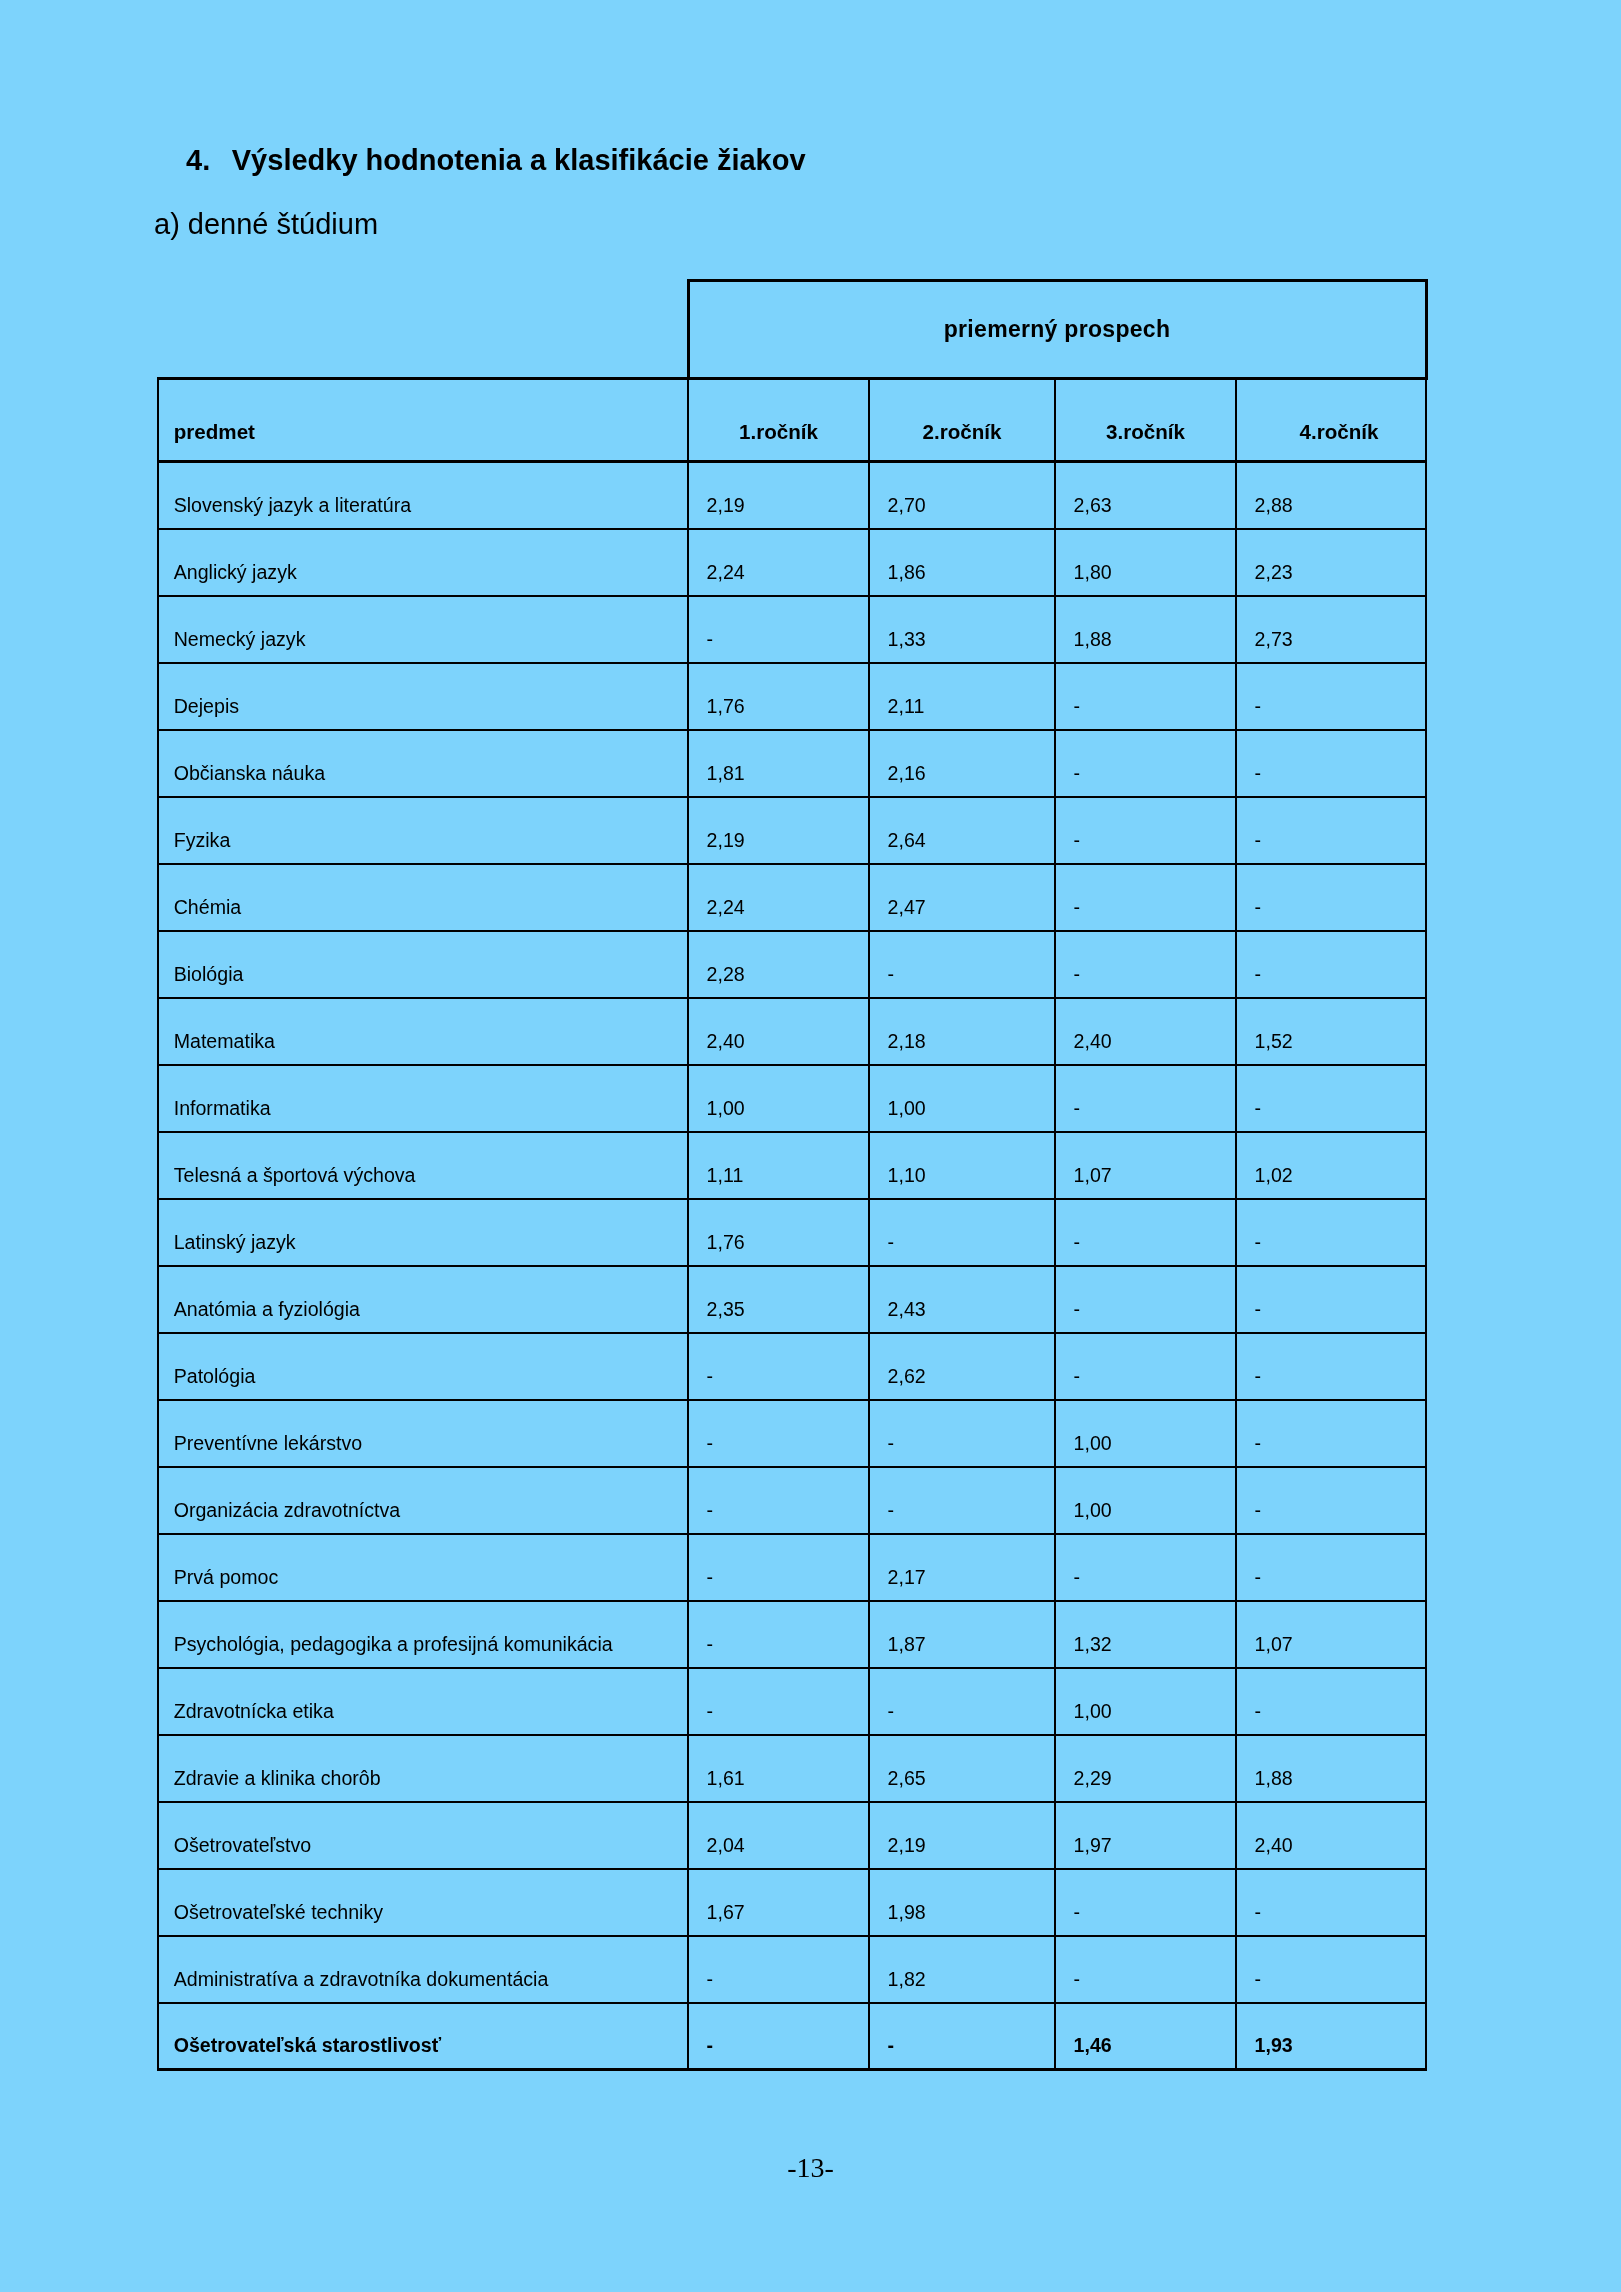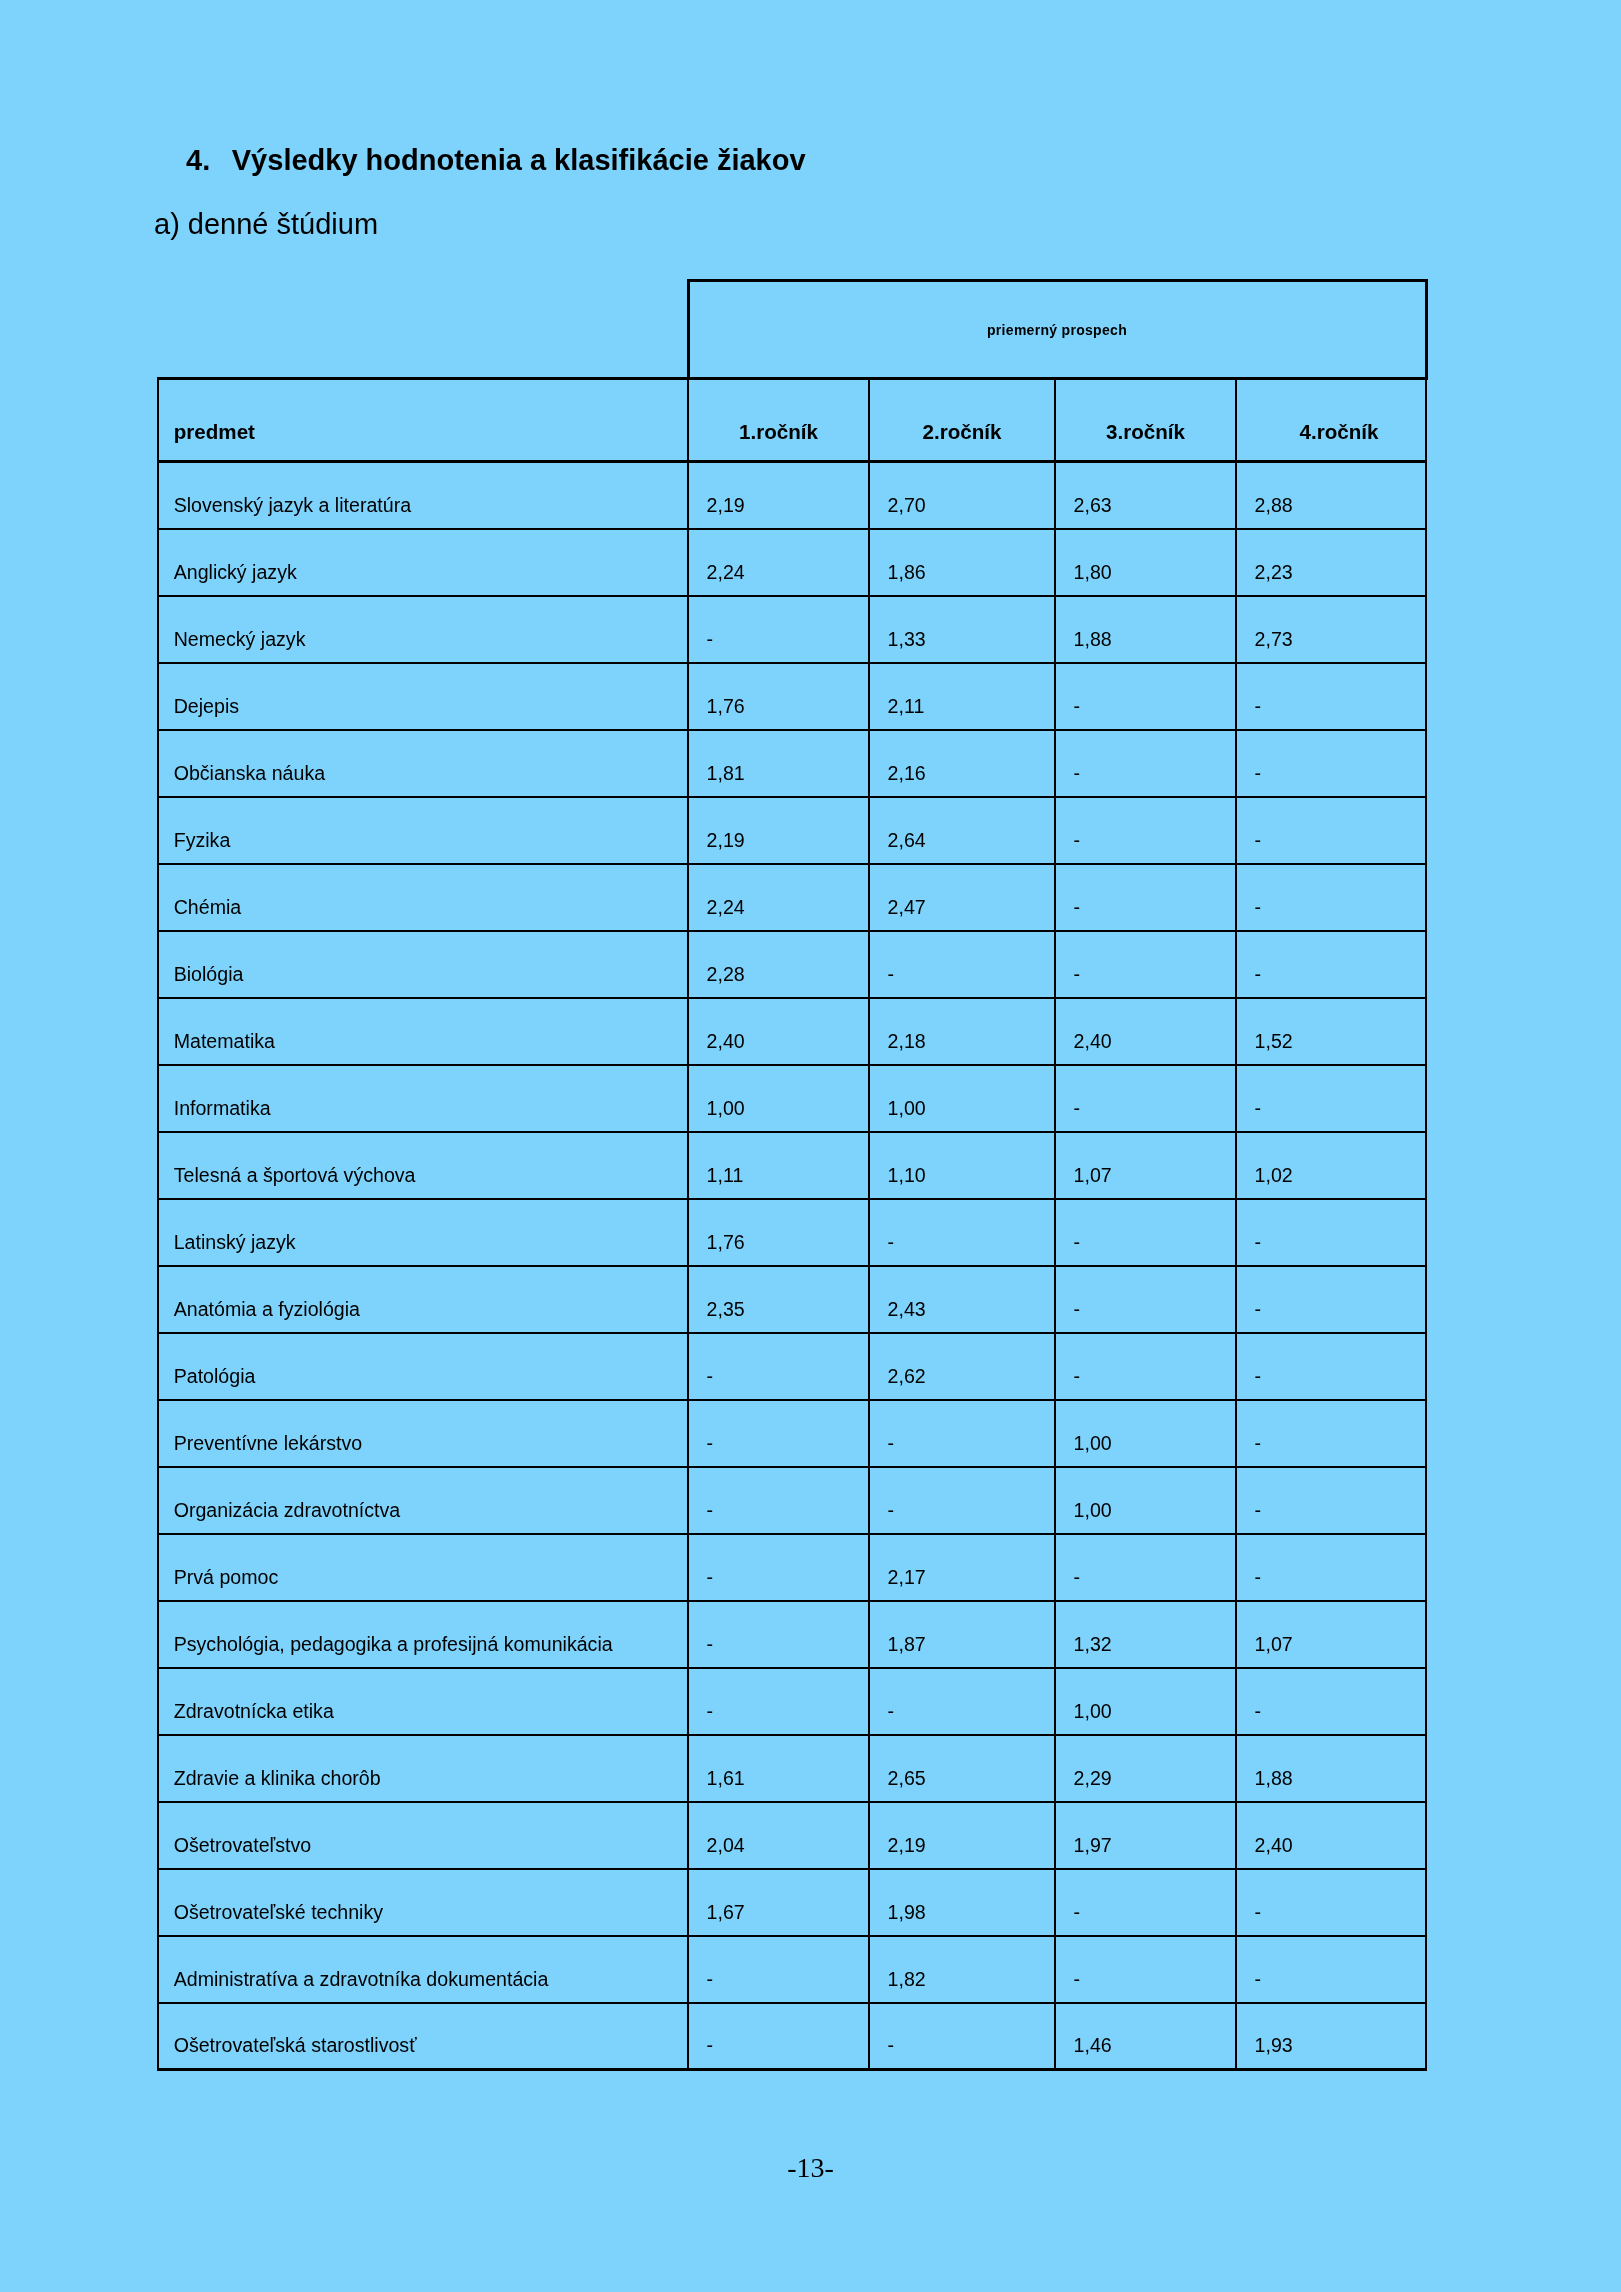--- a/index.html
+++ b/index.html
@@ -47,21 +47,21 @@
     overflow: hidden;
   }
   tr.group-row {
     height: 98px;
   }
   td.blank {
     border: none;
   }
   th.group {
     border: 3.9px solid #000;
-    font-size: 14px;
+    font-size: 23px;
     font-weight: bold;
     text-align: center;
     vertical-align: middle;
     letter-spacing: 0.3px;
   }
   tr.cols-row {
     height: 83px;
   }
   tr.cols-row th {
     border: 2px solid #000;
@@ -98,20 +98,21 @@
     border-left-width: 2.9px;
   }
   tbody td.value {
     padding-left: 17.6px;
   }
   tbody td:last-child {
     border-right-width: 2.9px;
   }
   tbody tr:last-child td {
     border-bottom-width: 3.9px;
+    font-weight: bold;
   }
   .page-number {
     position: absolute;
     left: 0;
     top: 2152px;
     width: 100%;
     text-align: center;
     font-family: "Liberation Serif", "DejaVu Serif", serif;
     font-size: 28px;
   }

